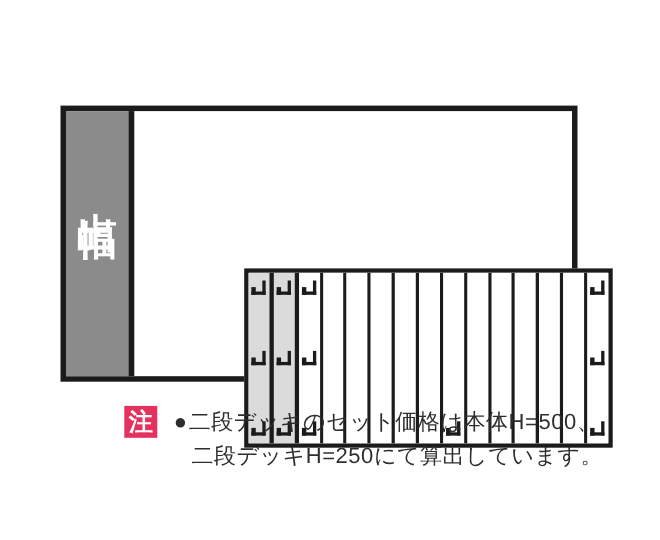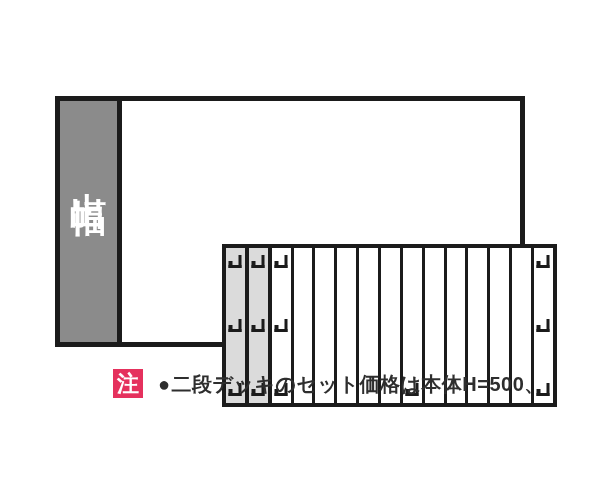--- a/index.html
+++ b/index.html
@@ -58,21 +58,21 @@
   .clip--bottom{bottom:7px;}
 
   
   .note{position:absolute;left:113px;top:369px;display:flex;align-items:flex-start;}
   .note-badge{
     width:30px;height:29px;background:var(--note-badge-bg);color:var(--note-badge-color);
     font-size:22px;font-weight:bold;display:flex;align-items:center;justify-content:center;
     flex:0 0 auto;line-height:1;
   }
   .note-text{
-    margin-left:15px;color:var(--note-text-color);font-size:20px;font-weight:bold;
+    margin-left:15px;color:var(--note-text-color);font-size:20px;font-weight:normal;
     line-height:31px;white-space:nowrap;letter-spacing:0.5px;
   }
   .note-line2{padding-left:16px;}
   .bullet{margin-right:1px;}
 </style>
 </head>
 <body>
 
 <div class="canvas">
 
@@ -116,16 +116,17 @@
         </div>
       </div>
   </div>
 
   <div class="note">
     <span class="note-badge">注</span>
     <div class="note-text">
       <div class="note-line1">
         <span class="bullet">●</span><span>二段デッキのセット価格は本体H=500、</span>
       </div>
+      <div class="note-line2">二段デッキH=250にて算出しています。</div>
     </div>
   </div>
 
 </div>
 
 </body></html>

